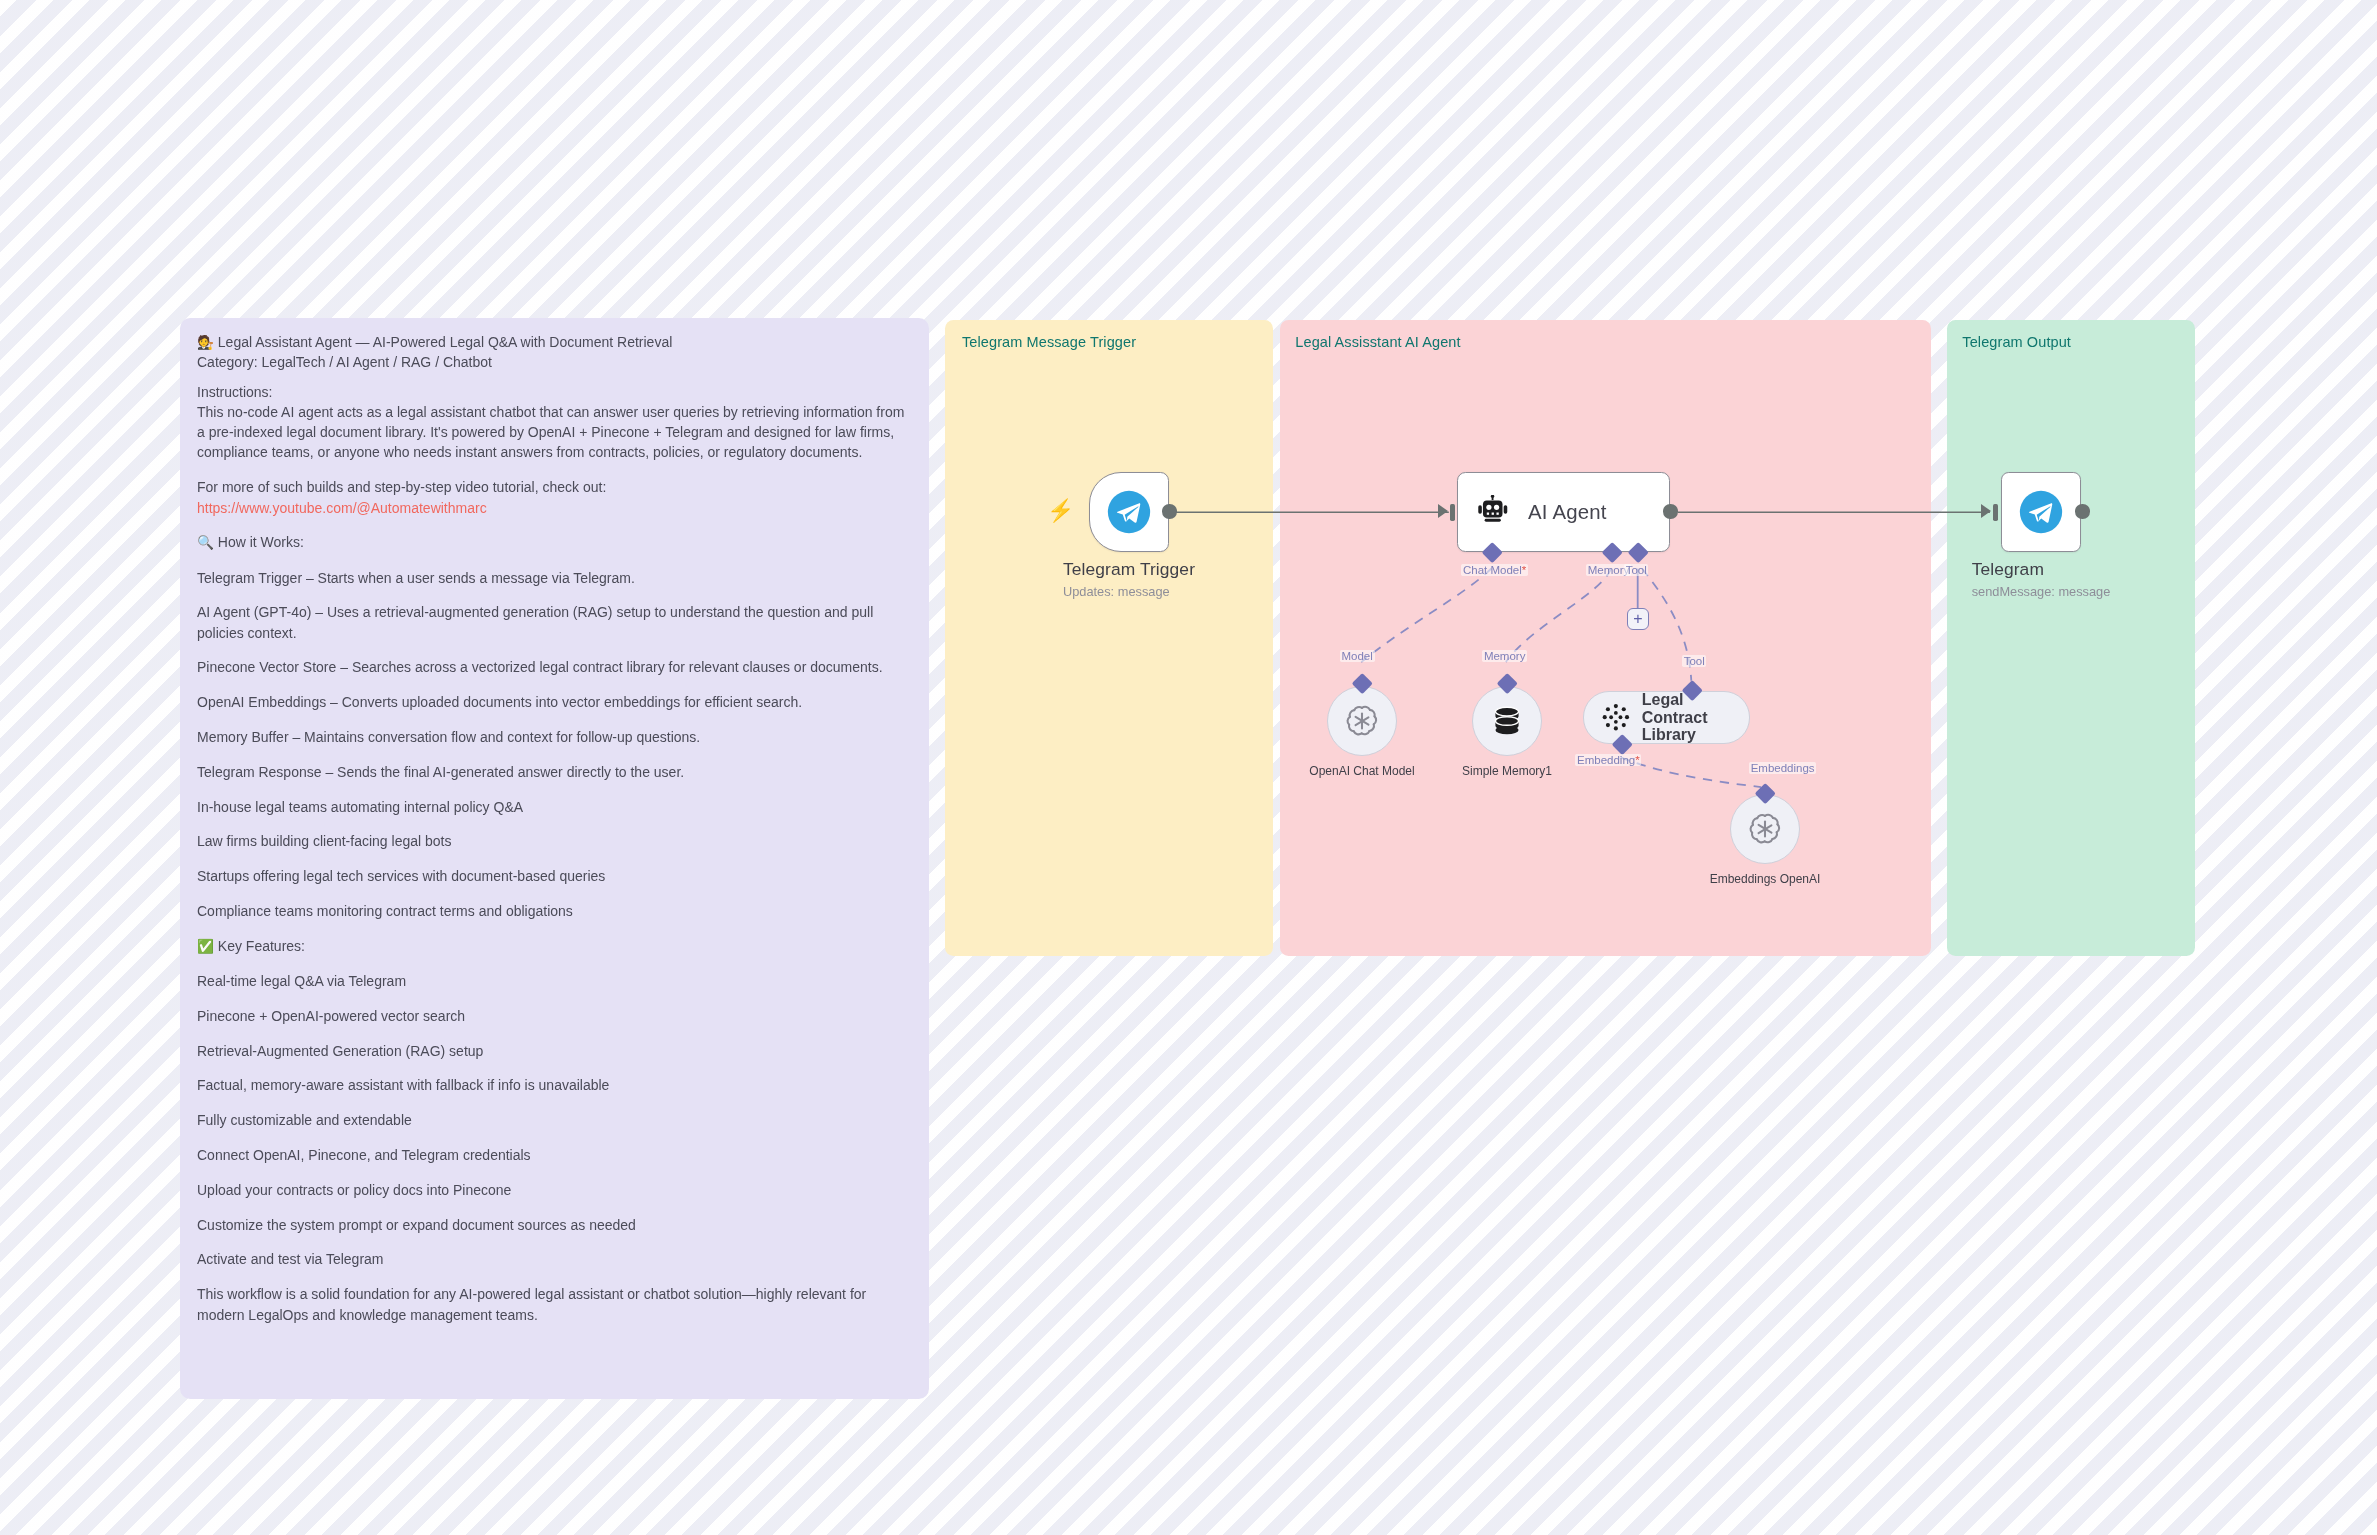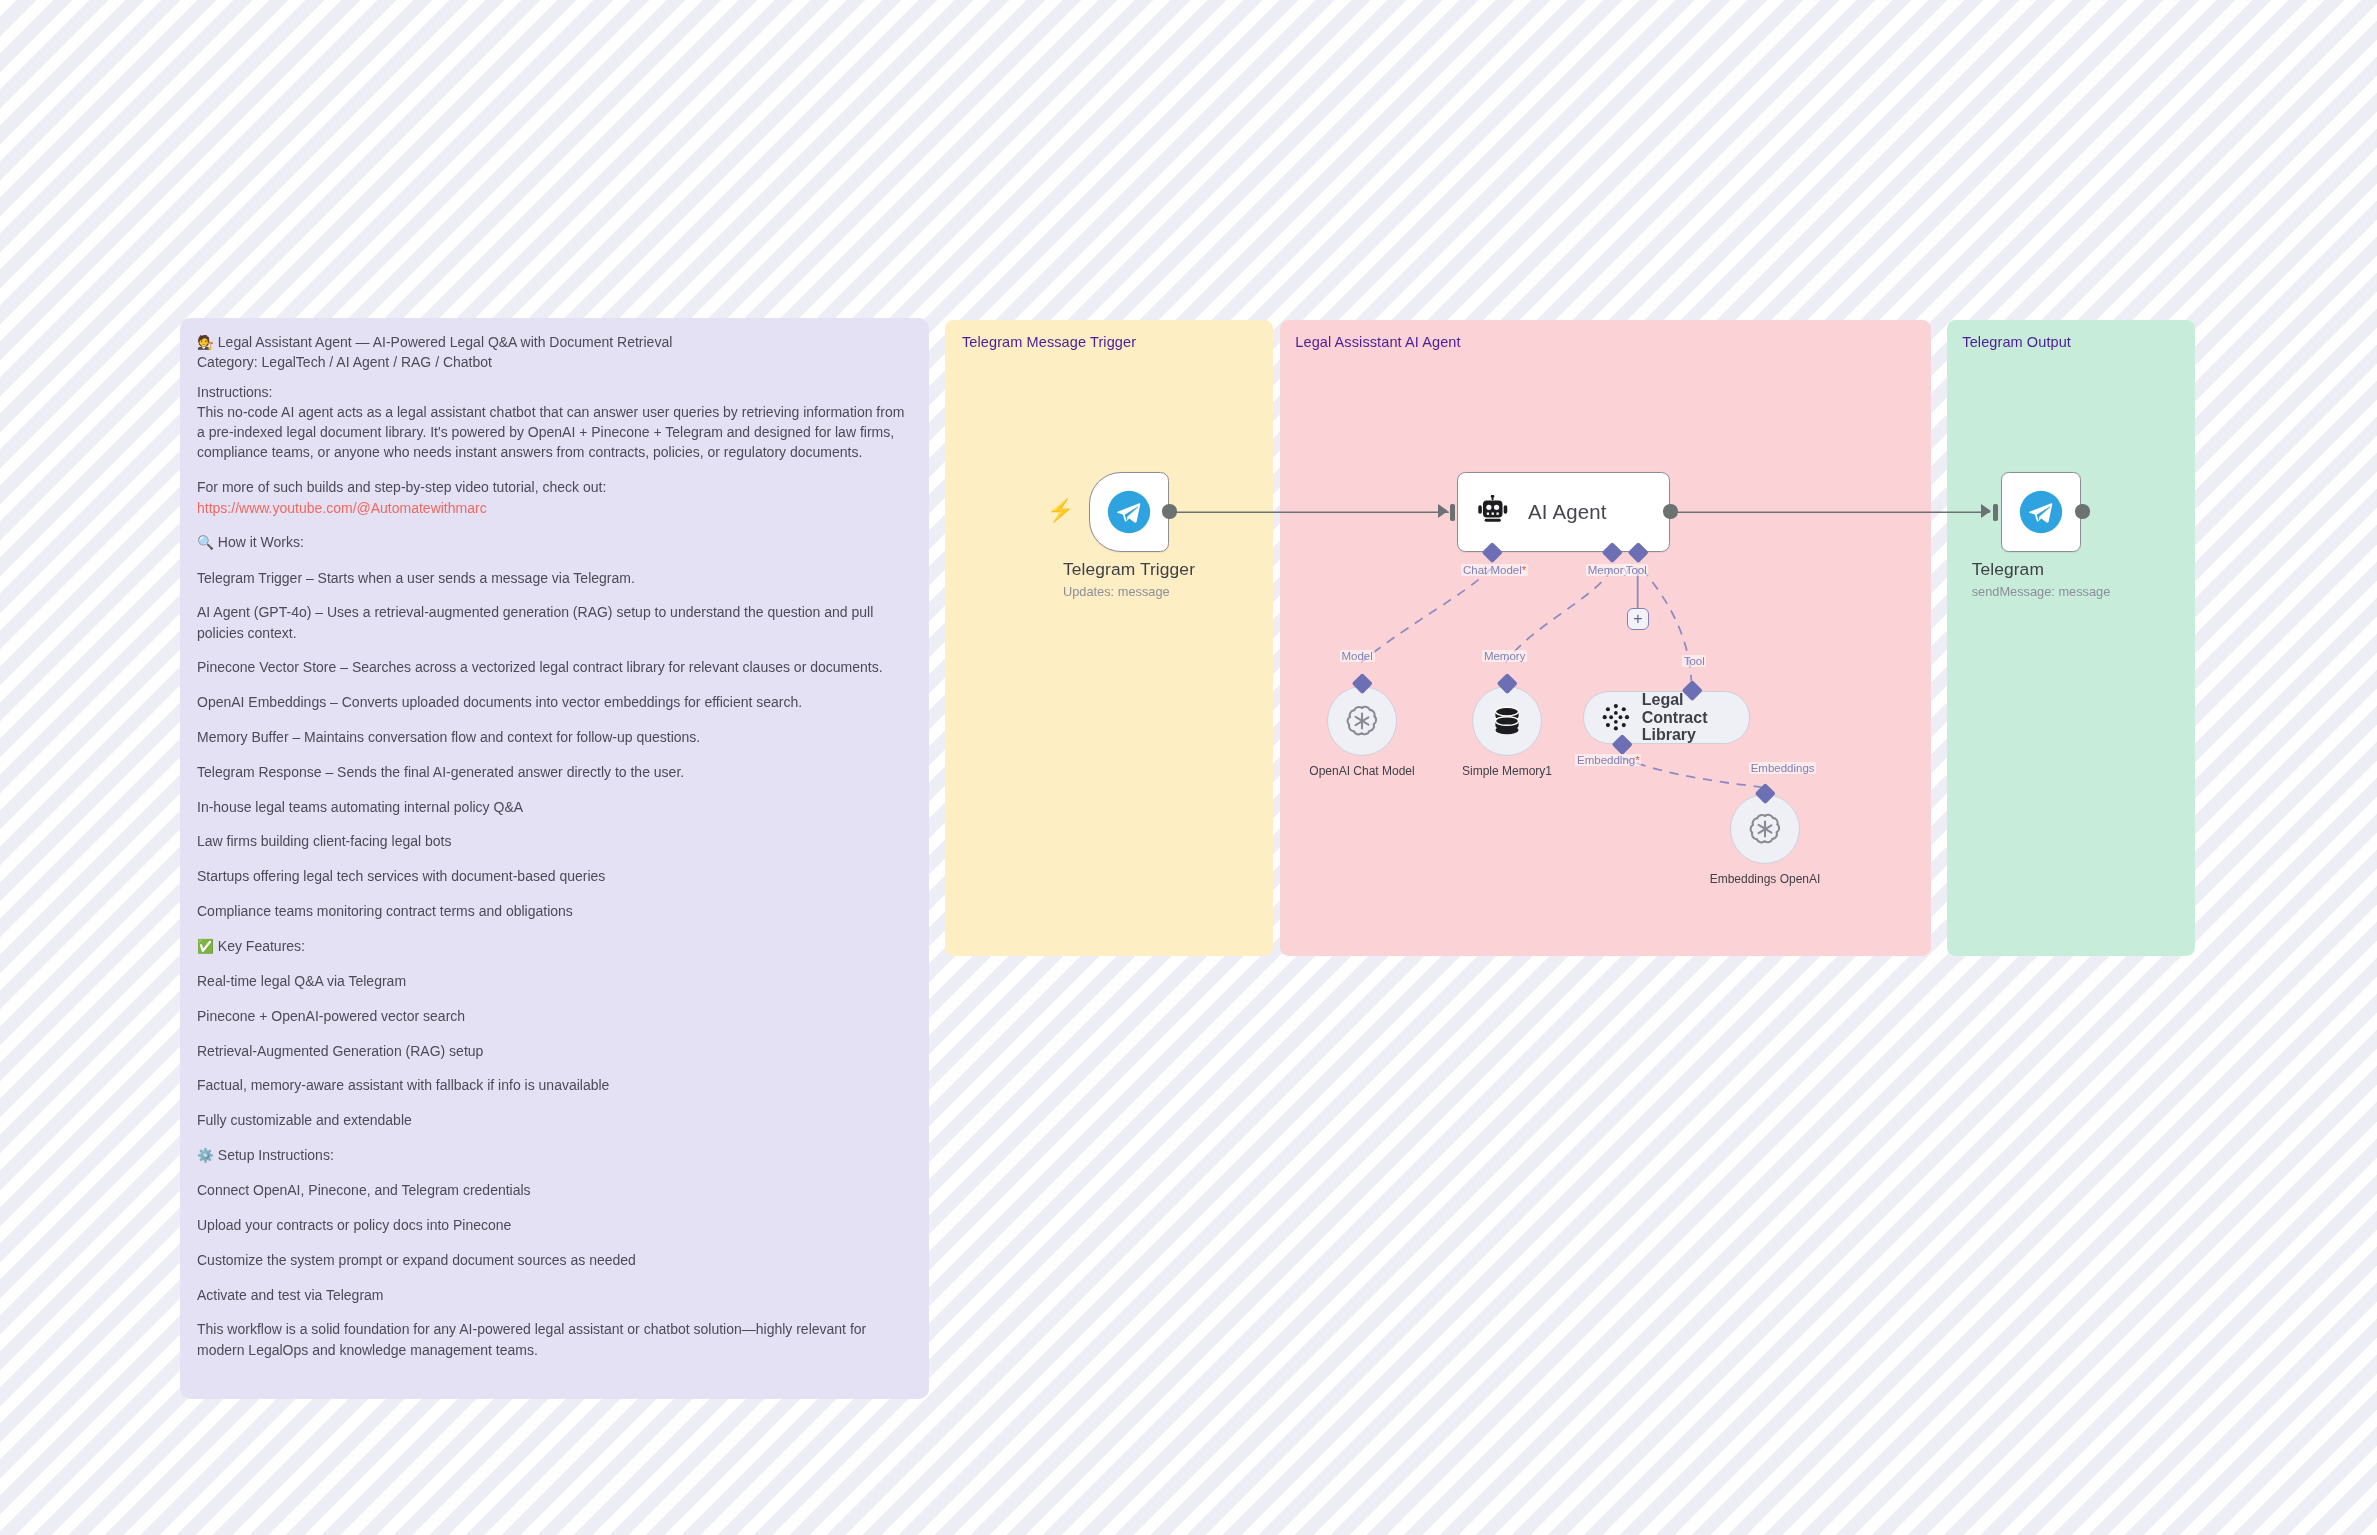--- a/index.html
+++ b/index.html
@@ -29,21 +29,21 @@
 
   
   .sticky {
     position: absolute;
     box-sizing: border-box;
     border-radius: 8.5px;
   }
   .sticky-title {
     position: absolute;
     font-size: 14.5px;
-    color: #4c1d95;
+    color: #0f766e;
     letter-spacing: 0.1px;
     white-space: nowrap;
   }
 
   #note-doc {
     left: 180px; top: 318px; width: 749px; height: 1081px;
     background: #e5e1f5;
     border-radius: 10.2px;
   }
   #note-doc-body {
@@ -270,21 +270,20 @@
       <p>Startups offering legal tech services with document-based queries</p>
       <p>Compliance teams monitoring contract terms and obligations</p>
 
       <p><span class="emoji">✅</span> <span>Key Features:</span></p>
       <p>Real-time legal Q&amp;A via Telegram</p>
       <p>Pinecone + OpenAI-powered vector search</p>
       <p>Retrieval-Augmented Generation (RAG) setup</p>
       <p>Factual, memory-aware assistant with fallback if info is unavailable</p>
       <p>Fully customizable and extendable</p>
 
-      <p><span class="emoji">⚙️</span> <span>Setup Instructions:</span></p>
       <p>Connect OpenAI, Pinecone, and Telegram credentials</p>
       <p>Upload your contracts or policy docs into Pinecone</p>
       <p>Customize the system prompt or expand document sources as needed</p>
       <p>Activate and test via Telegram</p>
 
       <p>This workflow is a solid foundation for any AI-powered legal assistant or chatbot solution—highly relevant for modern LegalOps and knowledge management teams.</p>
     </div>
   </div>
 
   <div class="sticky" id="note-trigger">

